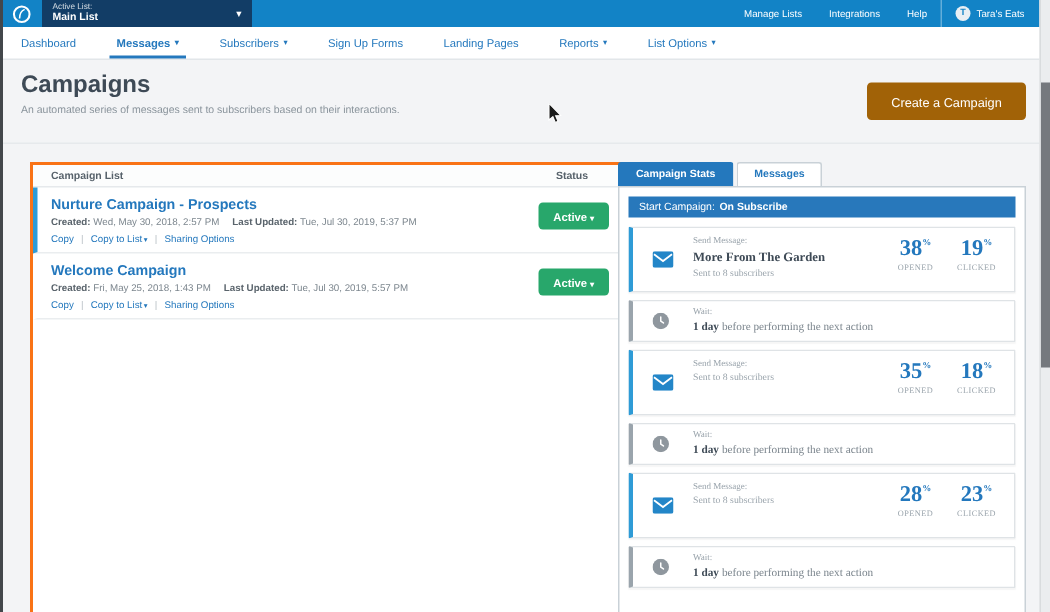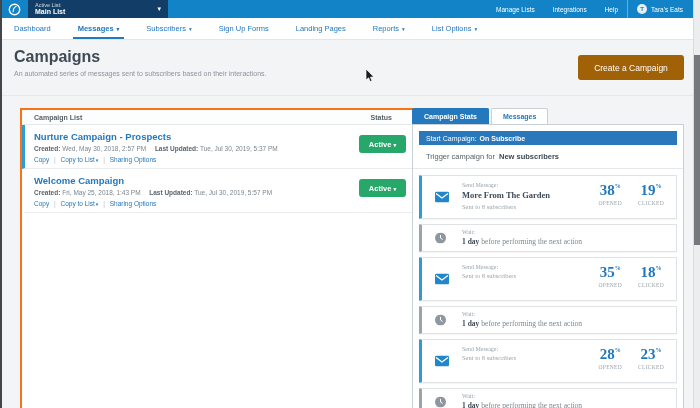--- a/index.html
+++ b/index.html
@@ -211,24 +211,20 @@
 <div class="right-panel">
   <div class="tabs">
     <div class="tab active">Campaign Stats</div>
     <div class="tab">Messages</div>
   </div>
   <div class="panel-body">
     <div class="start-bar">
       <span>Start Campaign:</span>
       <b>On Subscribe</b>
     </div>
-    <div class="trigger-row">
-      <span>Trigger campaign for</span>
-      <b>New subscribers</b>
-    </div>
     <div class="steps">
 
       <div class="step">
         <span class="step-icon">
           <svg width="14" height="11" viewBox="0 0 14 11">
               <rect width="14" height="11" rx="1.5" fill="#2386c8"></rect>
               <path d="M1 2 L7 6.5 L13 2" stroke="#fff" stroke-width="1.2" fill="none"></path>
             </svg>
         </span>
         <div class="step-kicker">Send Message:</div>

